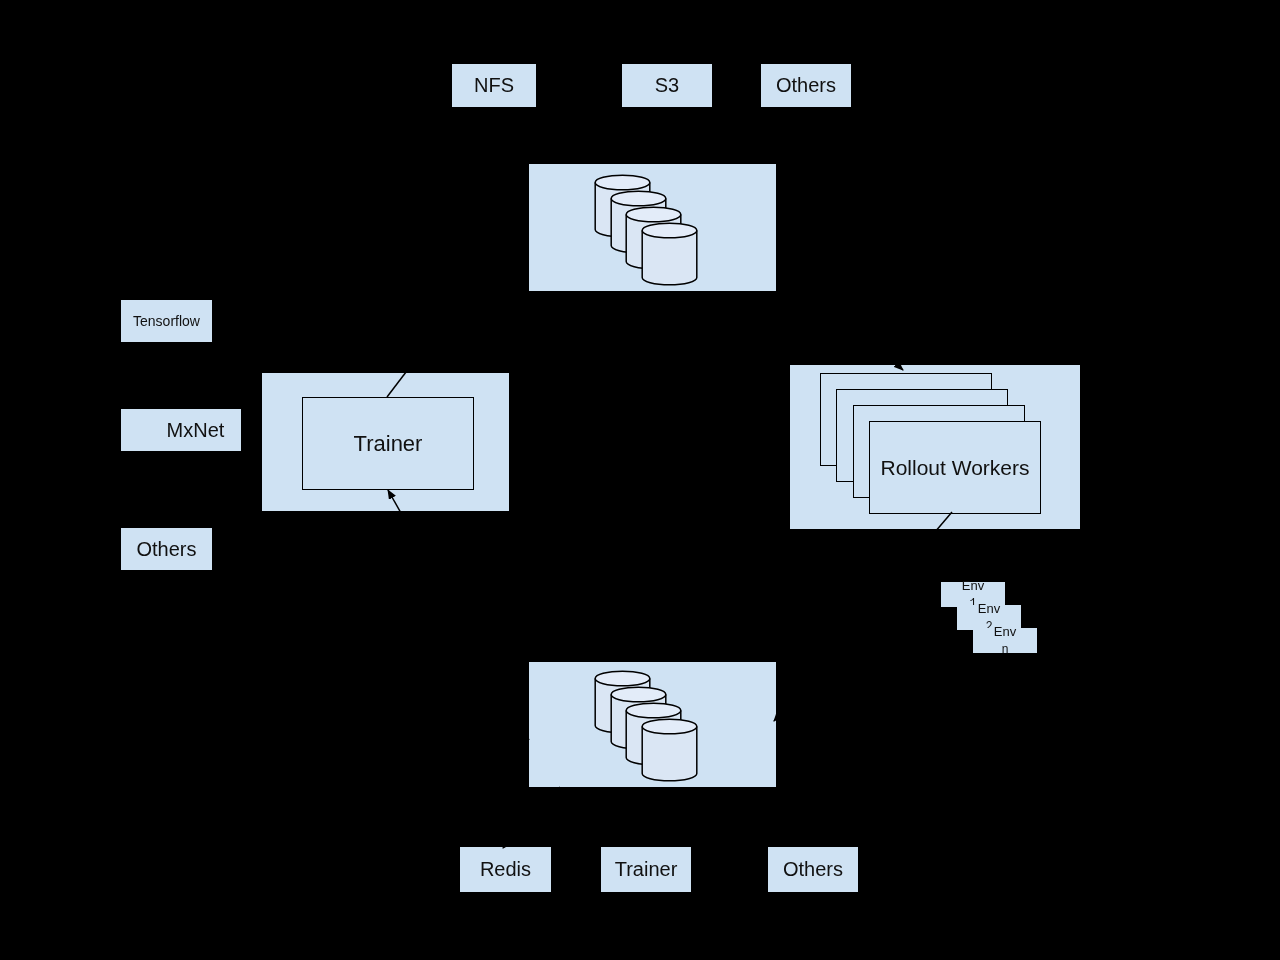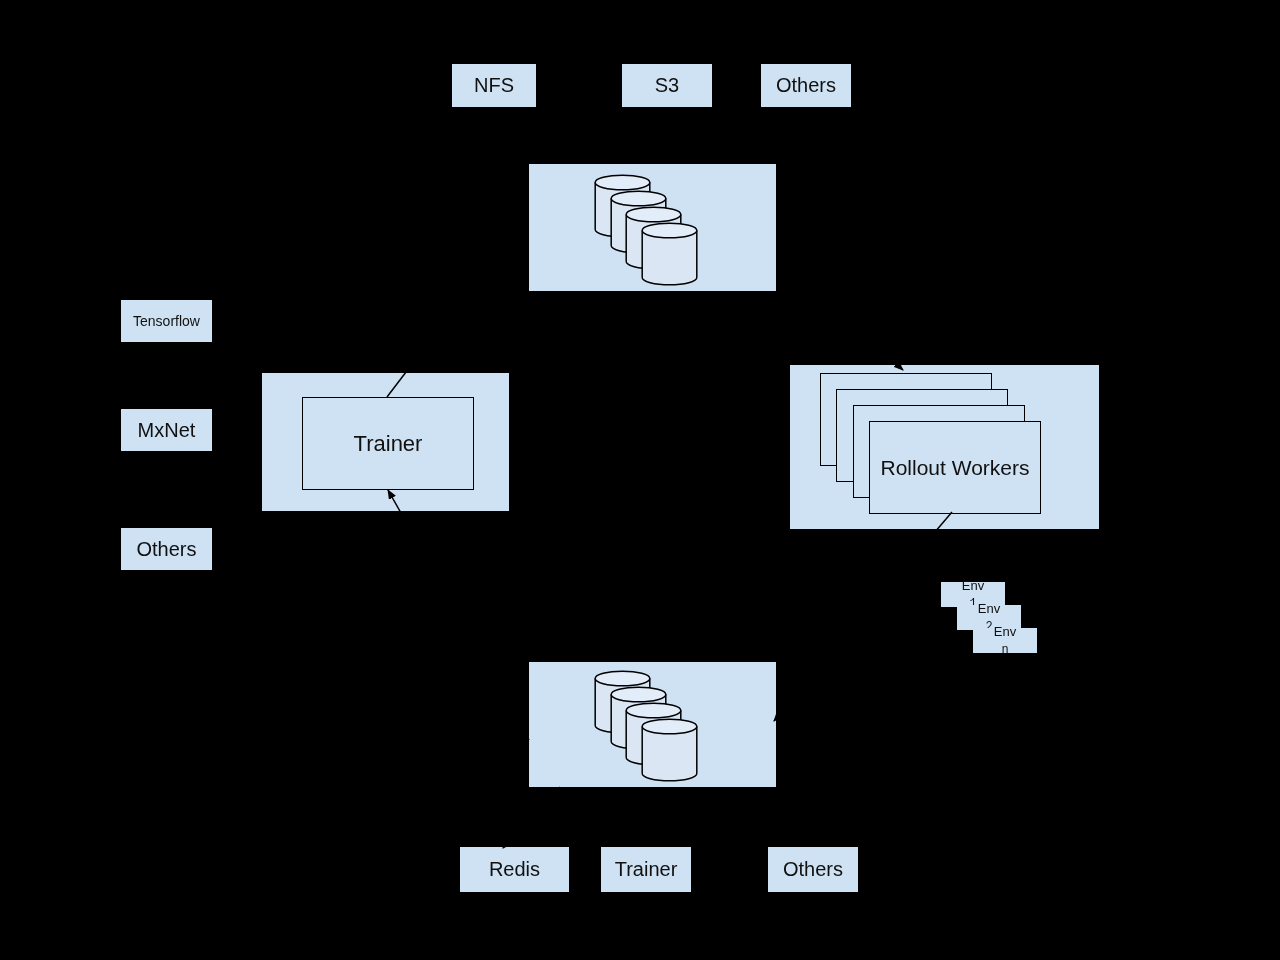--- a/index.html
+++ b/index.html
@@ -60,34 +60,34 @@
     </svg>
     <svg class="cyl" style="left:112px;top:58px;" width="57" height="64" viewBox="0 0 57 64">
       <path d="M1.2 8.5 v47 a27.3 7.3 0 0 0 54.6 0 v-47" fill="#dae6f4" stroke="#000" stroke-width="1.5"></path>
       <ellipse cx="28.5" cy="8.5" rx="27.3" ry="7.3" fill="#e3ecf9" stroke="#000" stroke-width="1.5"></ellipse>
     </svg>
   </div>
 
   <div class="box label-sm" style="left:121px;top:300px;width:91px;height:42px;">
     <span>Tensorflow</span>
   </div>
-  <div class="box label-lg" style="left:121px;top:409px;width:91px;height:42px;">
+  <div class="box label-lg" style="left:121px;top:409px;width:91px;height:42px;padding-left:29px;">
     <span>MxNet</span>
   </div>
   <div class="box label-lg" style="left:121px;top:528px;width:91px;height:42px;">
     <span>Others</span>
   </div>
 
   <div class="panel" style="left:262px;top:373px;width:247px;height:138px;">
     <div class="inner-rect" style="left:40px;top:24px;width:170px;height:91px;">
       <span>Trainer</span>
     </div>
   </div>
 
-  <div class="panel" style="left:790px;top:365px;width:309px;height:164px;">
+  <div class="panel" style="left:790px;top:365px;width:271px;height:164px;padding-left:19px;">
     <div class="worker-rect" style="left:30px;top:8px;width:170px;height:91px;"></div>
     <div class="worker-rect" style="left:46px;top:24px;width:170px;height:91px;"></div>
     <div class="worker-rect" style="left:63px;top:40px;width:170px;height:91px;"></div>
     <div class="worker-rect" style="left:79px;top:56px;width:170px;height:91px;">
       <span>Rollout Workers</span>
     </div>
   </div>
 
   <div class="env-box" style="left:941px;top:582px;width:64px;height:25px;">
     <span>Env</span>
@@ -114,21 +114,21 @@
     <svg class="cyl" style="left:96px;top:40px;" width="57" height="64" viewBox="0 0 57 64">
       <path d="M1.2 8.5 v47 a27.3 7.3 0 0 0 54.6 0 v-47" fill="#dae6f4" stroke="#000" stroke-width="1.5"></path>
       <ellipse cx="28.5" cy="8.5" rx="27.3" ry="7.3" fill="#e3ecf9" stroke="#000" stroke-width="1.5"></ellipse>
     </svg>
     <svg class="cyl" style="left:112px;top:56px;" width="57" height="64" viewBox="0 0 57 64">
       <path d="M1.2 8.5 v47 a27.3 7.3 0 0 0 54.6 0 v-47" fill="#dae6f4" stroke="#000" stroke-width="1.5"></path>
       <ellipse cx="28.5" cy="8.5" rx="27.3" ry="7.3" fill="#e3ecf9" stroke="#000" stroke-width="1.5"></ellipse>
     </svg>
   </div>
 
-  <div class="box label-lg" style="left:460px;top:847px;width:109px;height:45px;">
+  <div class="box label-lg" style="left:460px;top:847px;width:91px;height:45px;">
     <span>Redis</span>
   </div>
   <div class="box label-lg" style="left:601px;top:847px;width:90px;height:45px;">
     <span>Trainer</span>
   </div>
   <div class="box label-lg" style="left:768px;top:847px;width:90px;height:45px;">
     <span>Others</span>
   </div>
 
   <svg class="connectors" width="1280" height="960" viewBox="0 0 1280 960">

